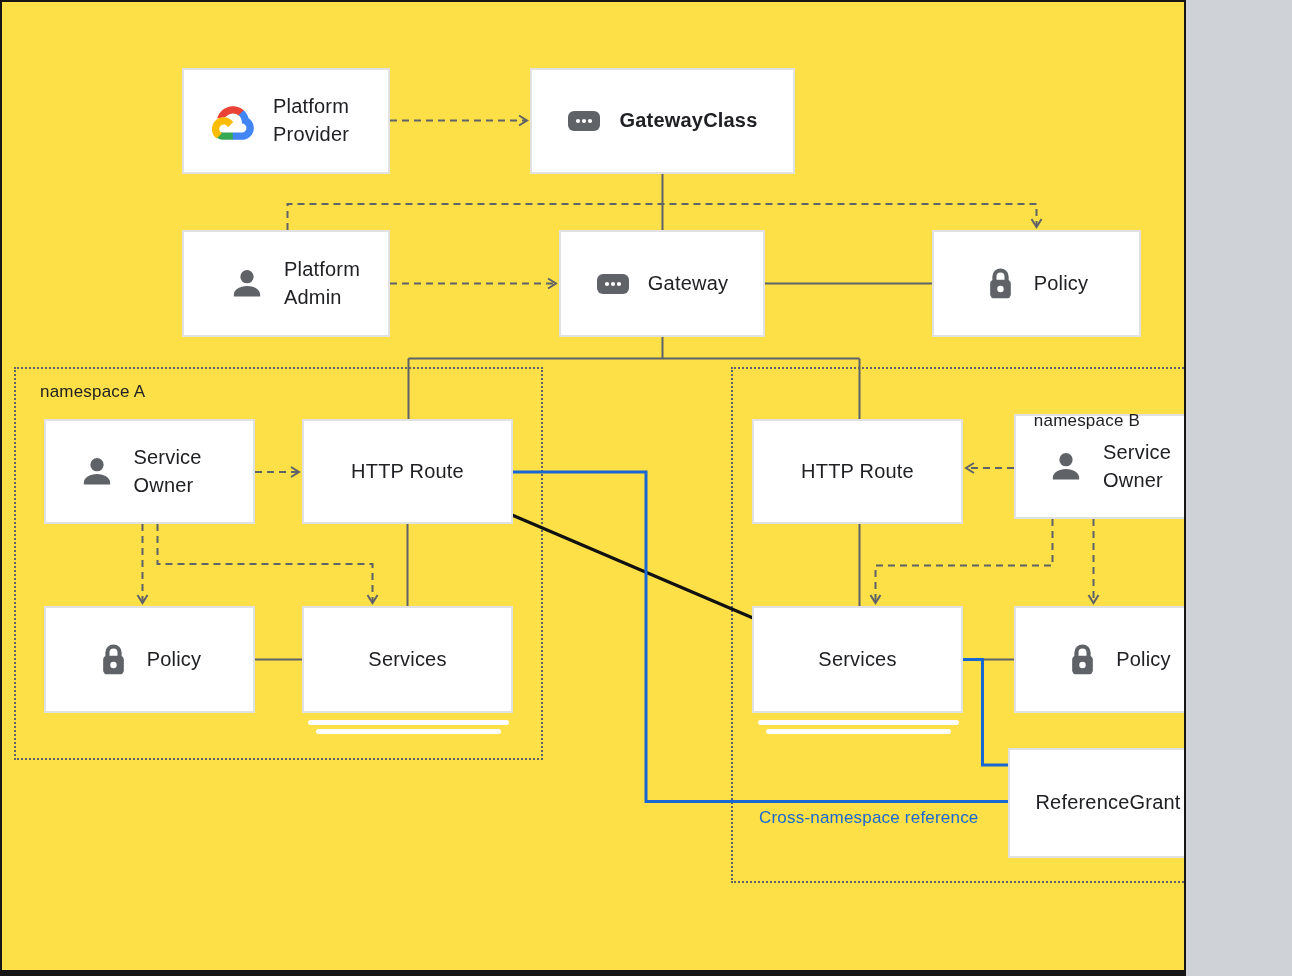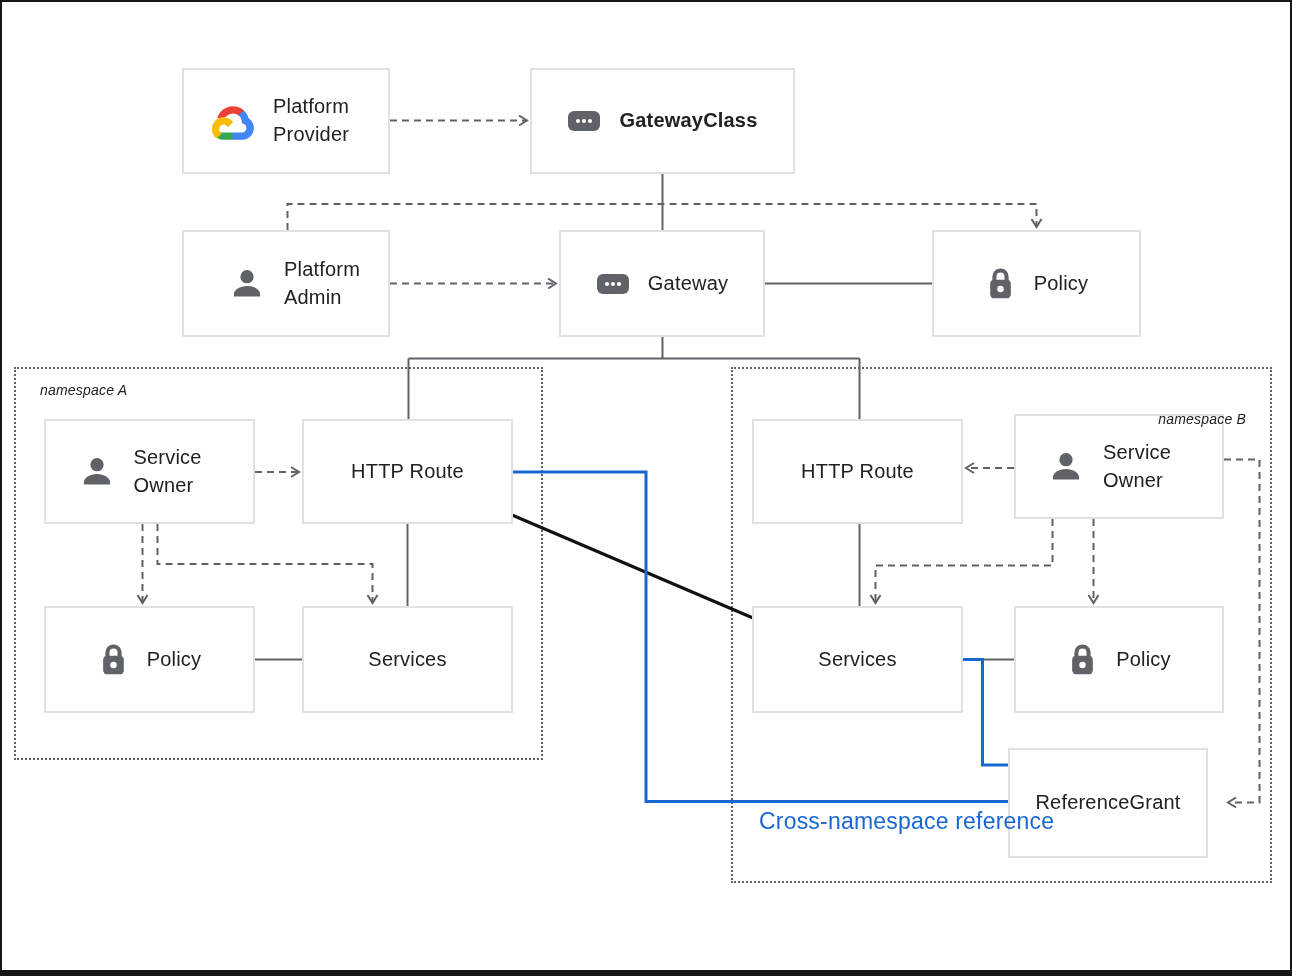--- a/index.html
+++ b/index.html
@@ -1,37 +1,36 @@
 <!DOCTYPE html>
 <html><head>
 <meta charset="utf-8">
 <style>
   html,body{margin:0;padding:0;background:#cfd2d6;}
   *{box-sizing:border-box;}
   .stage{
     position:relative;
-    width:1292px;height:976px;
-    background:#ffffff;
+    width:1186px;height:976px;
+    background:#fde047;
     border:2px solid #161616;
     border-bottom-width:6px;
     overflow:hidden;
     font-family:"Liberation Sans","DejaVu Sans",sans-serif;
     color:#202124;
   }
   .ns{
     position:absolute;
     border:2px dotted #5f6368;
     background:transparent;
   }
   .ns-label{
     position:absolute;
-    font-size:14px;
+    font-size:17px;
     color:#202124;
     letter-spacing:.2px;
-    font-style:italic;
   }
   .wires{position:absolute;left:0;top:0;width:1292px;height:976px;}
   .wire-solid{stroke:#5f6368;stroke-width:2;fill:none;}
   .wire-dashed{stroke:#5f6368;stroke-width:2;fill:none;stroke-dasharray:7 5;}
   .wire-blue{stroke:#1967d2;stroke-width:3;fill:none;}
   .wire-black{stroke:#111111;stroke-width:3.2;fill:none;}
   .node{
     position:absolute;
     background:#ffffff;
     border:2px solid #e1e1e1;
@@ -48,21 +47,21 @@
     color:#202124;
   }
   .node .label.wrap{width:88px;}
   .icon{display:flex;align-items:center;justify-content:center;flex:0 0 auto;}
   .stack-bar{
     position:absolute;
     height:5px;border-radius:3px;background:#ffffff;
   }
   .blue-note{
     position:absolute;
-    font-size:23px;
+    font-size:17px;
     color:#1967d2;
     letter-spacing:.2px;
   }
 </style>
 </head>
 <body>
 
 <div class="stage">
 
   <div class="ns" style="left:12px;top:365px;width:529px;height:393px;"></div>

